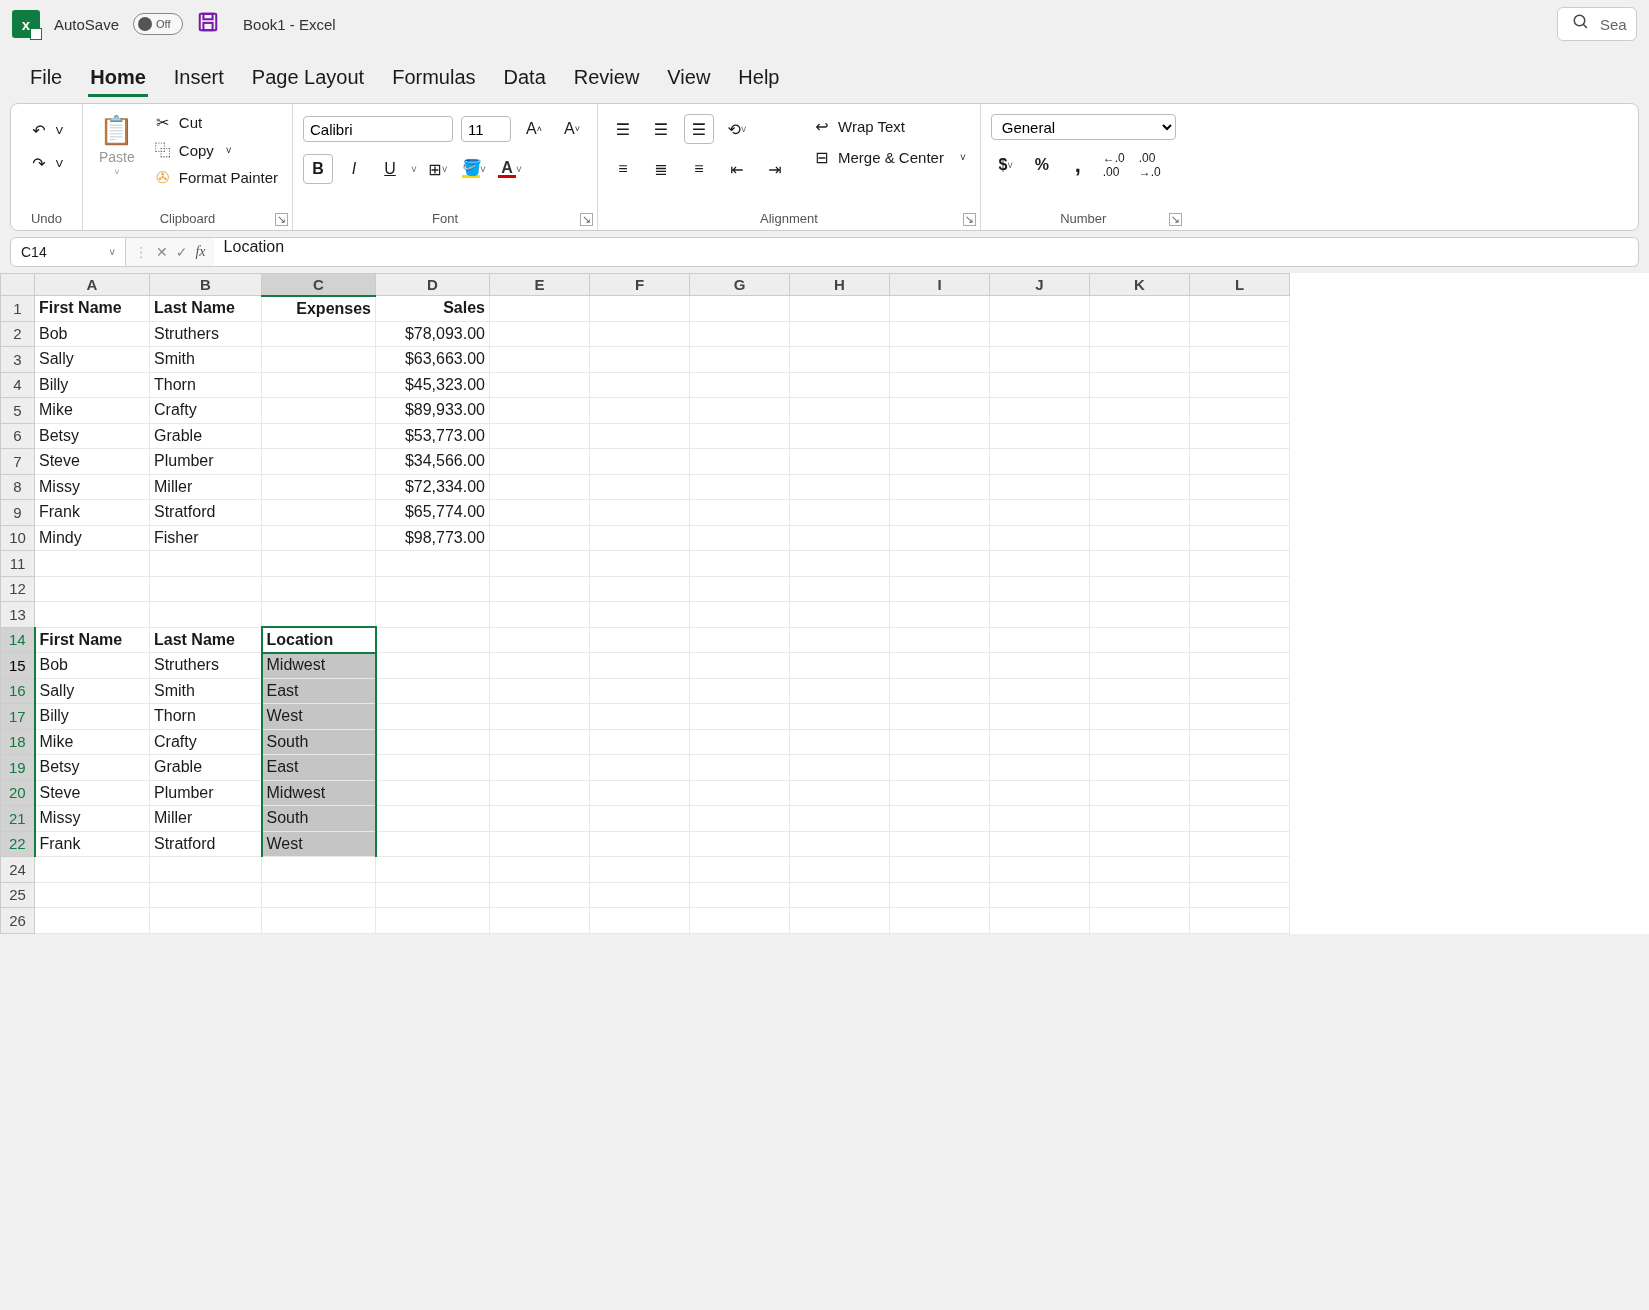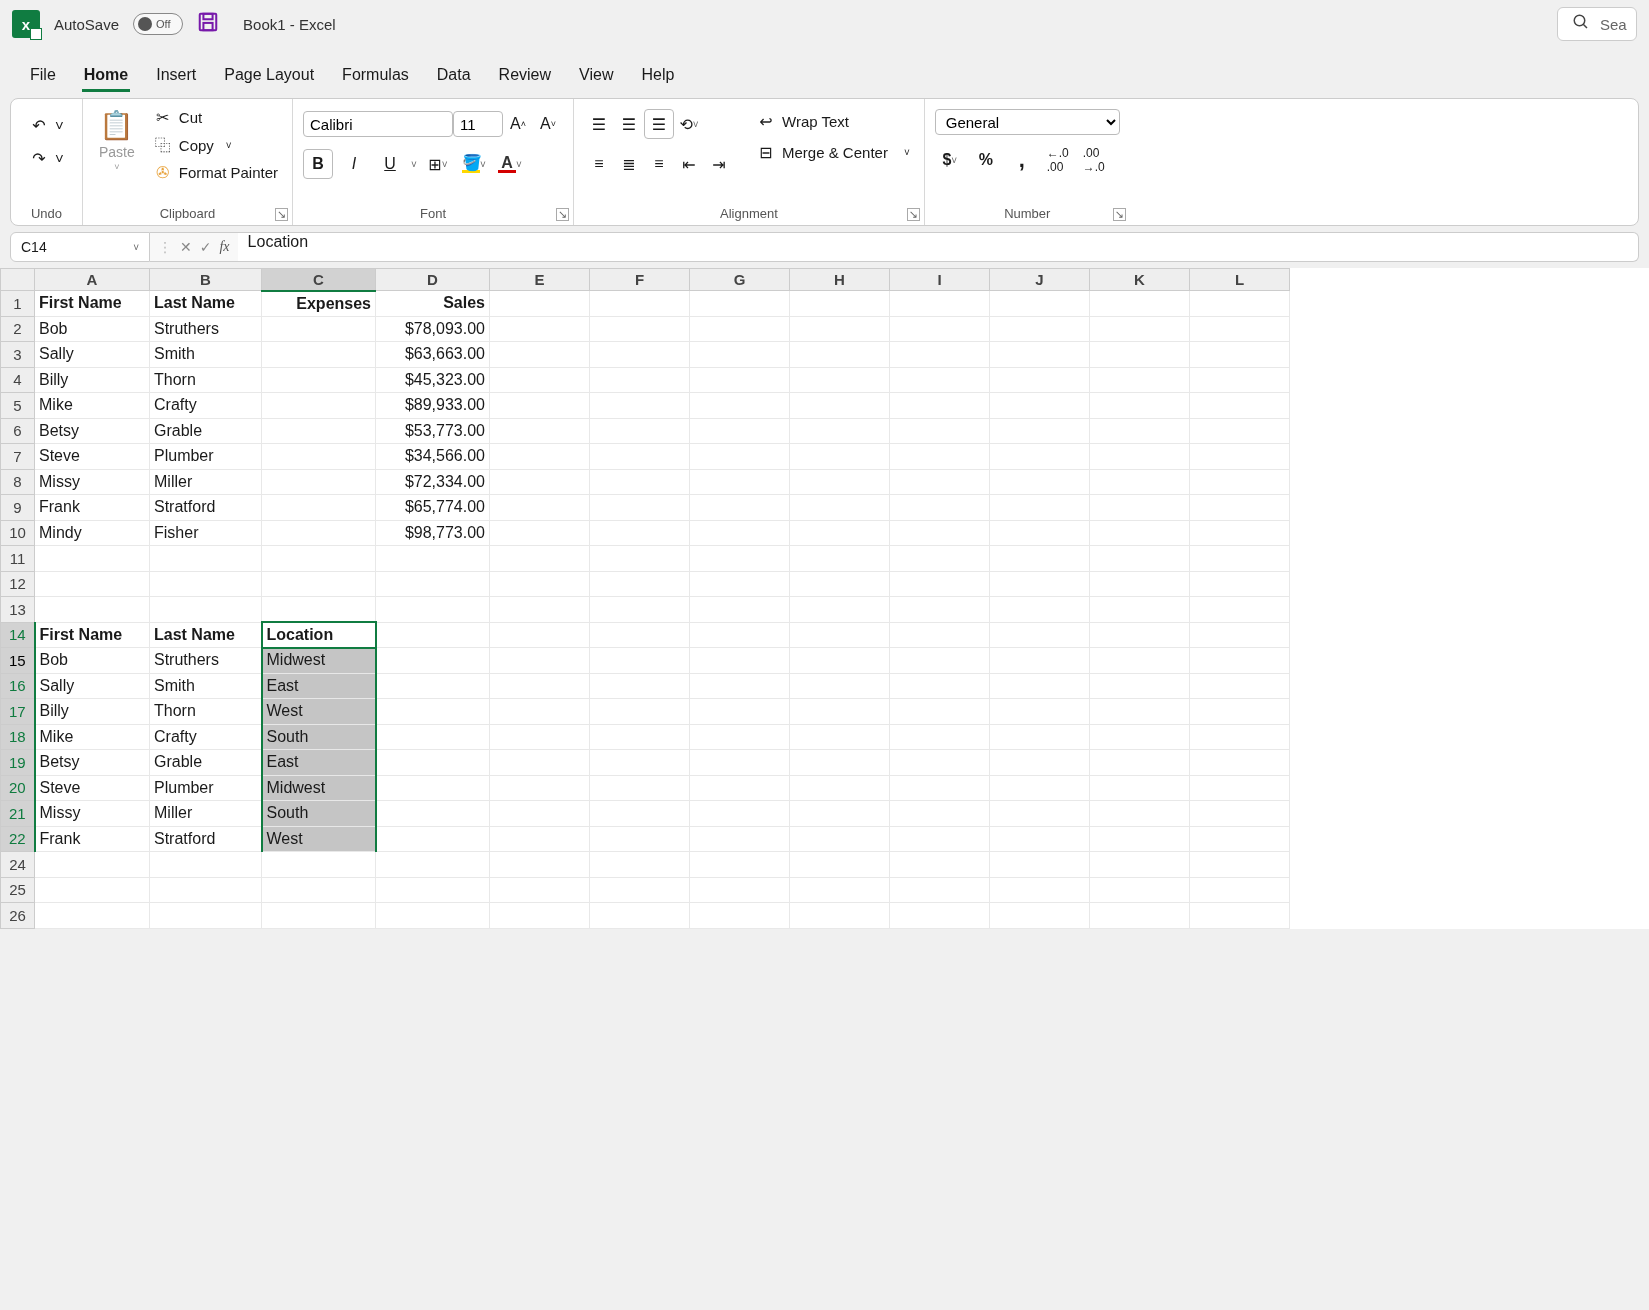--- a/index.html
+++ b/index.html
@@ -14,49 +14,49 @@
     .toggle-knob { width: 14px; height: 14px; background: #555; border-radius: 50%; }
     .toggle-text { font-size: 11px; margin-left: 4px; color: #555; }
     .save-icon { color: #7719aa; font-size: 20px; }
     .book-title { font-size: 15px; color: #333; margin-left: 10px; }
     .title-spacer { flex: 1; }
     .search-bar { background: #fff; border: 1px solid #ccc; border-radius: 6px; height: 34px; width: 80px; display: flex; align-items: center; padding: 0 14px; gap: 10px; overflow: hidden; }
     .search-icon { font-size: 16px; }
     .search-text { font-size: 15px; color: #666; }
     
     
-    .tabs { display: flex; gap: 24px; padding: 12px 28px 0; font-size: 16px; }
+    .tabs { display: flex; gap: 24px; padding: 12px 28px 0; font-size: 20px; }
     .tab { padding: 6px 2px; cursor: pointer; position: relative; }
     .tab.active { font-weight: 600; }
     .tab.active::after { content: ""; position: absolute; bottom: -2px; left: 0; right: 0; height: 3px; background: #107c41; }
     
     
     .ribbon { background: #fff; border: 1px solid #ccc; border-radius: 8px; margin: 8px 10px 0; display: flex; height: 128px; }
     .group { border-right: 1px solid #d8d8d8; padding: 6px 10px 2px; display: flex; flex-direction: column; position: relative; }
     .group-label { text-align: center; font-size: 13px; color: #555; padding: 4px 0 2px; }
     .group-body { flex: 1; display: flex; gap: 8px; align-items: flex-start; }
     .launcher { position: absolute; right: 4px; bottom: 4px; font-size: 11px; color: #666; border: 1px solid #aaa; width: 13px; height: 13px; line-height: 11px; text-align: center; }
     
     .vstack { display: flex; flex-direction: column; gap: 2px; }
-    .hstack { display: flex; align-items: center; gap: 0; }
+    .hstack { display: flex; align-items: center; gap: 8px; }
     .big-btn { display: flex; flex-direction: column; align-items: center; gap: 2px; padding: 4px 6px; cursor: pointer; }
     .big-btn .ic { font-size: 28px; color: #444; }
     .big-btn .lbl { font-size: 14px; color: #999; }
     .sm-btn { display: flex; align-items: center; gap: 6px; padding: 3px 4px; cursor: pointer; font-size: 15px; }
     .sm-btn .ic { font-size: 16px; width: 20px; text-align: center; }
     .ribbon-input { border: 1px solid #bbb; border-radius: 4px; height: 26px; padding: 0 6px; font-size: 15px; background: #fff; }
     .sq-btn { width: 30px; height: 30px; border: 1px solid transparent; border-radius: 4px; display: inline-flex; align-items: center; justify-content: center; cursor: pointer; font-size: 16px; }
     .sq-btn.boxed { border: 1px solid #bbb; }
     .dd::after { content: " ˅"; font-size: 10px; color: #666; }
     
     .und { border-bottom: 3px solid; padding-bottom: 0px; display: inline-block; width: 18px; text-align: center; line-height: 14px; font-weight: bold; }
     
     
     .fbar { display: flex; align-items: center; padding: 6px 10px; gap: 0; background: #f0f0f0; }
-    .name-box { background: #fff; border: 1px solid #ccc; border-radius: 6px 0 0 6px; width: 140px; height: 30px; display: flex; align-items: center; padding: 0 10px; justify-content: space-between; }
+    .name-box { background: #fff; border: 1px solid #ccc; border-radius: 6px 0 0 6px; width: 116px; height: 30px; display: flex; align-items: center; padding: 0 10px; justify-content: space-between; }
     .fbar-btns { border-top: 1px solid #ccc; border-bottom: 1px solid #ccc; height: 30px; display: flex; align-items: center; padding: 0 8px; gap: 8px; background: #f8f8f8; color: #888; }
     .fx { font-style: italic; font-family: serif; color: #555; }
     .formula-input { flex: 1; background: #fff; border: 1px solid #ccc; border-left: none; border-radius: 0 6px 6px 0; height: 30px; padding: 0 10px; font-size: 16px; }
     
     
     .grid { background: #fff; overflow: auto; }
     .grid table { border-collapse: collapse; table-layout: fixed; }
     .hdr { background: #eee; border: 1px solid #ccc; text-align: center; font-size: 15px; color: #444; height: 22px; }
     .hdr.sel-col { background: #d2d2d2; border-bottom: 2px solid #107c41; }
     .corner { width: 34px; background: #eee; border: 1px solid #ccc; }

